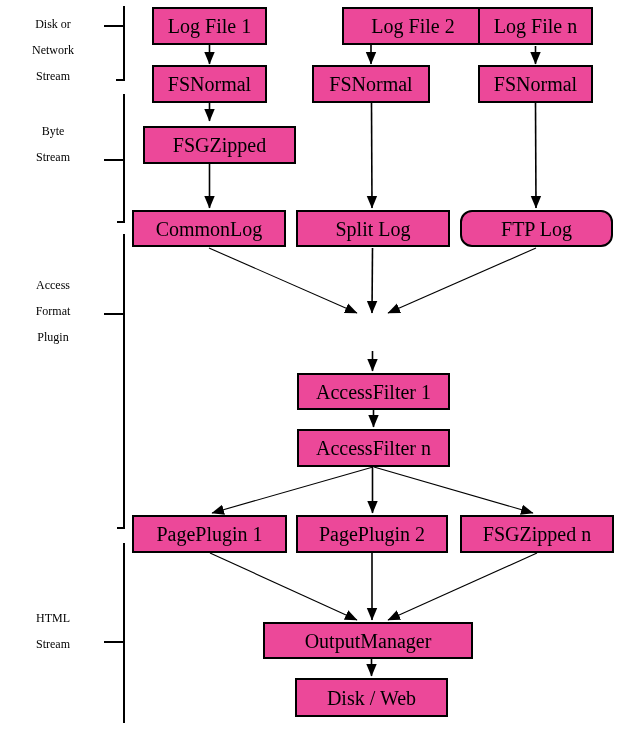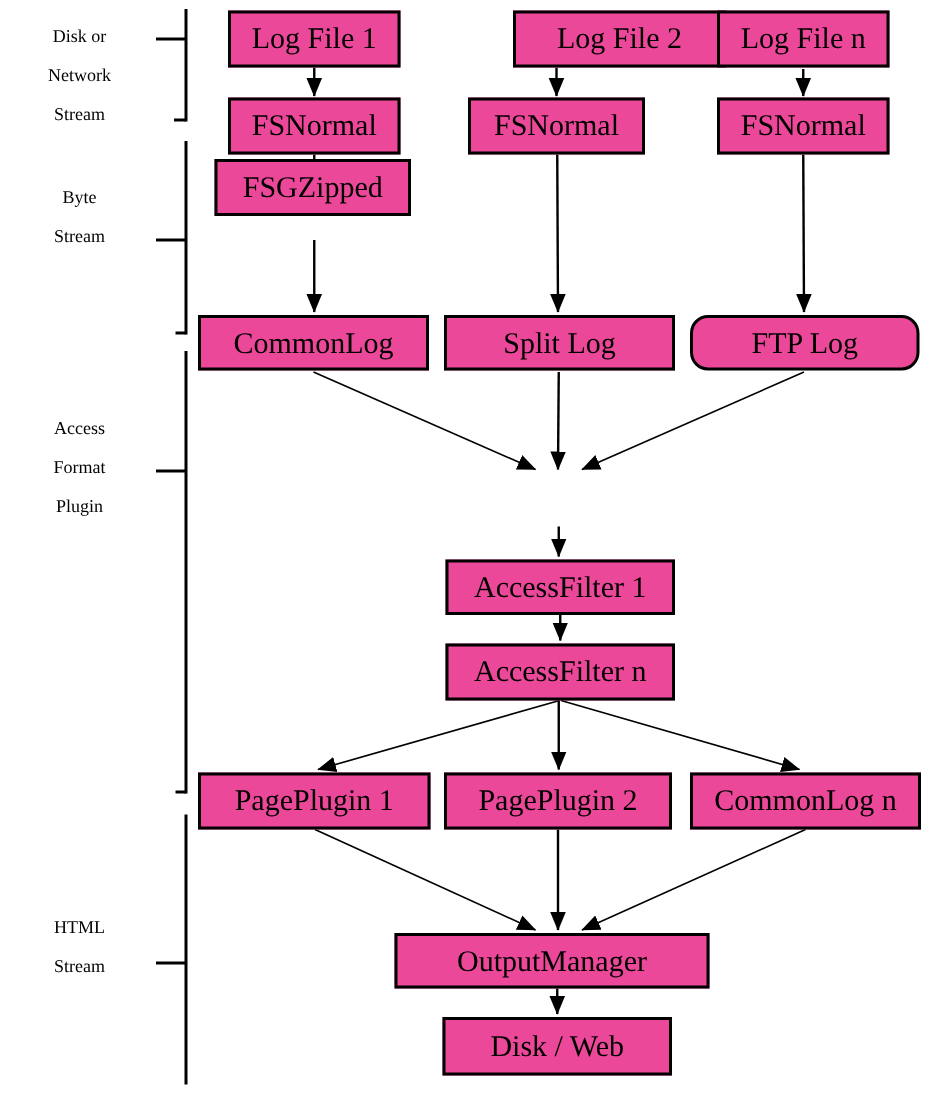--- a/index.html
+++ b/index.html
@@ -91,31 +91,31 @@
 Stream</div>
 
   <div class="node" style="left:152px;top:7px;width:115px;height:38px;">Log File 1</div>
   <div class="node" style="left:296px;top:7px;width:142px;height:38px;margin-left:46px;">Log File 2</div>
   <div class="node" style="left:478px;top:7px;width:115px;height:38px;">Log File n</div>
 
   <div class="node" style="left:152px;top:65px;width:115px;height:38px;">FSNormal</div>
   <div class="node" style="left:312px;top:65px;width:118px;height:38px;">FSNormal</div>
   <div class="node" style="left:478px;top:65px;width:115px;height:38px;">FSNormal</div>
 
-  <div class="node" style="left:143px;top:106px;width:131px;height:38px;">FSGZipped</div>
+  <div class="node" style="left:143px;top:126px;width:153px;height:38px;">FSGZipped</div>
 
   <div class="node" style="left:132px;top:210px;width:154px;height:37px;">CommonLog</div>
   <div class="node" style="left:296px;top:210px;width:154px;height:37px;">Split Log</div>
   <div class="node" style="left:460px;top:210px;width:153px;height:37px;border-radius:12px;">FTP Log</div>
 
 
   <div class="node" style="left:297px;top:373px;width:153px;height:37px;">AccessFilter 1</div>
   <div class="node" style="left:297px;top:429px;width:153px;height:38px;">AccessFilter n</div>
 
   <div class="node" style="left:132px;top:515px;width:155px;height:38px;">PagePlugin 1</div>
   <div class="node" style="left:296px;top:515px;width:152px;height:38px;">PagePlugin 2</div>
-  <div class="node" style="left:460px;top:515px;width:154px;height:38px;">CommonLog n</div>
+  <div class="node" style="left:460px;top:515px;width:154px;height:38px;">FSGZipped n</div>
 
   <div class="node" style="left:263px;top:622px;width:210px;height:37px;">OutputManager</div>
 
   <div class="node" style="left:295px;top:678px;width:153px;height:39px;">Disk / Web</div>
 
 </div>
 
 </body></html>

